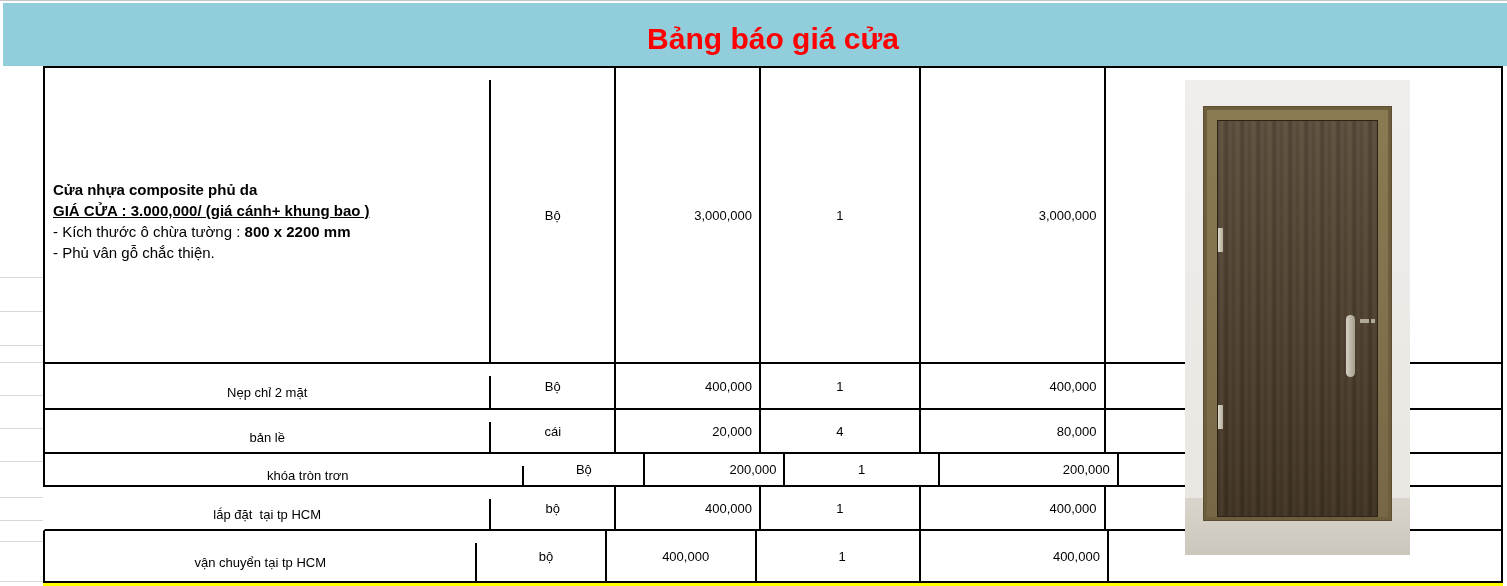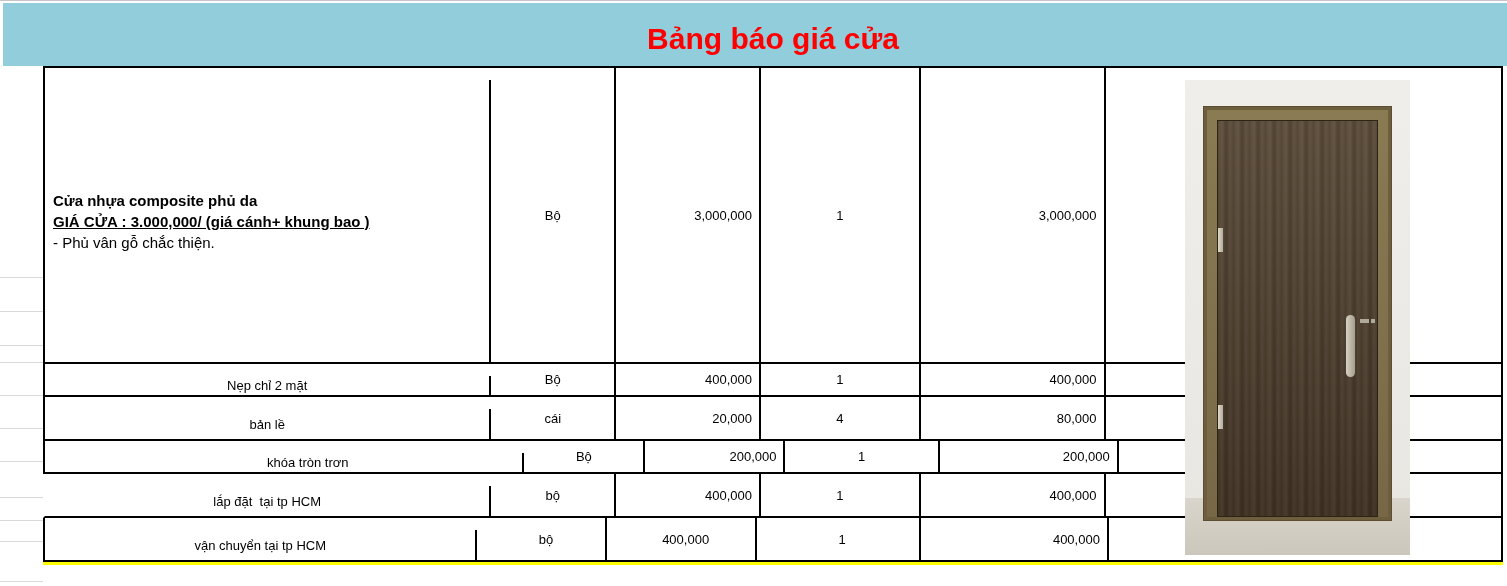--- a/index.html
+++ b/index.html
@@ -43,25 +43,25 @@
   .c-desc{width:447px;margin-top:12px;}
   .c-unit{width:125px;}
   .c-price{width:145px;}
   .c-qty{width:160px;}
   .c-total{width:185px;}
   .c-extra{width:398px;}
   .right{justify-content:flex-end;padding-right:7px;}
   .center{justify-content:center;}
 
   .r1{height:296px;}
-  .r2{height:33px;justify-content:flex-end;}
+  .r2{height:46px;justify-content:flex-end;}
   .r3{height:44px;}
   .r4{height:33px;padding-left:48px;}
   .r5{height:44px;}
-  .r6{height:44px;gap:9px;}
+  .r6{height:52px;gap:9px;}
   .r-total{height:40px;background:#FFFF00;}
   .r-cut{height:3px;background:#FFFF00;border-left:2px solid transparent;border-bottom:none;}
   .r-cut .cell{border-right-color:transparent;}
 
   .desc-block{
     display:flex;flex-direction:column;justify-content:center;
     align-items:flex-start;text-align:left;
     padding:6px 10px 6px 8px;
     line-height:21px;font-size:15px;
   }
@@ -122,20 +122,21 @@
 <div class="gridline" style="top:520px"></div>
 <div class="gridline" style="top:541px"></div>
 <div class="gridline" style="top:581px"></div>
 
 <div class="rows">
 
   <div class="row r1">
     <div class="cell c-desc desc-block">
       <span class="b">Cửa nhựa composite phủ da</span>
       <span class="bu">GIÁ CỬA : 3.000,000/ (giá cánh+ khung bao )</span>
+      <span class="spec-size"><span>- Kích thước ô chừa tường : </span><span class="b">800 x 2200 mm</span></span>
       <span>- Phủ vân gỗ chắc thiện.</span>
     </div>
     <div class="cell c-unit center">Bộ</div>
     <div class="cell c-price right">3,000,000</div>
     <div class="cell c-qty center">1</div>
     <div class="cell c-total right">3,000,000</div>
     <div class="cell c-extra"></div>
   </div>
 
   <div class="row r2">

